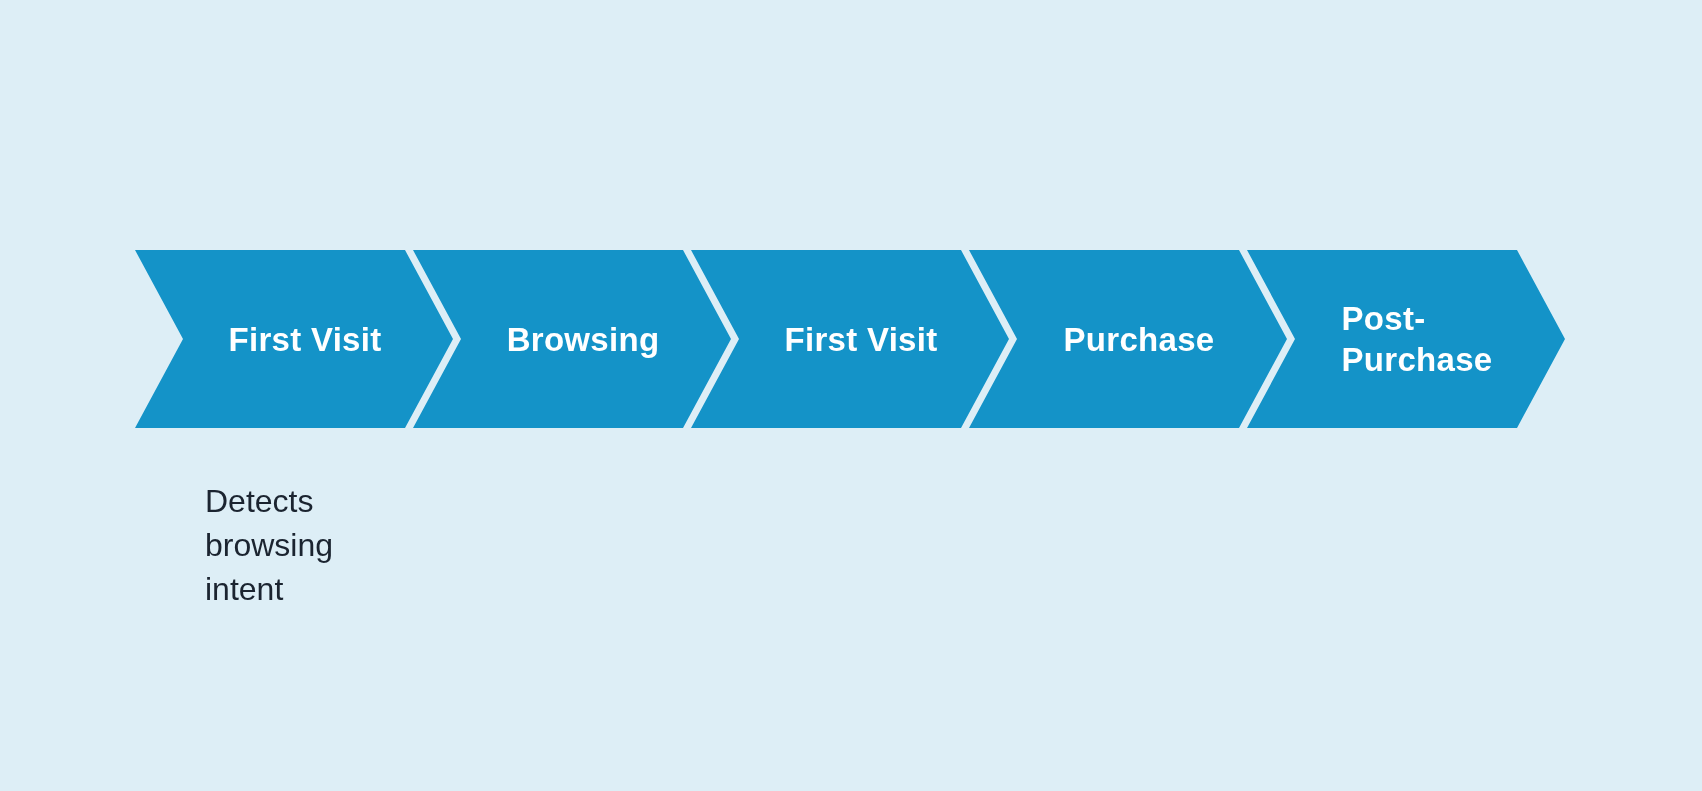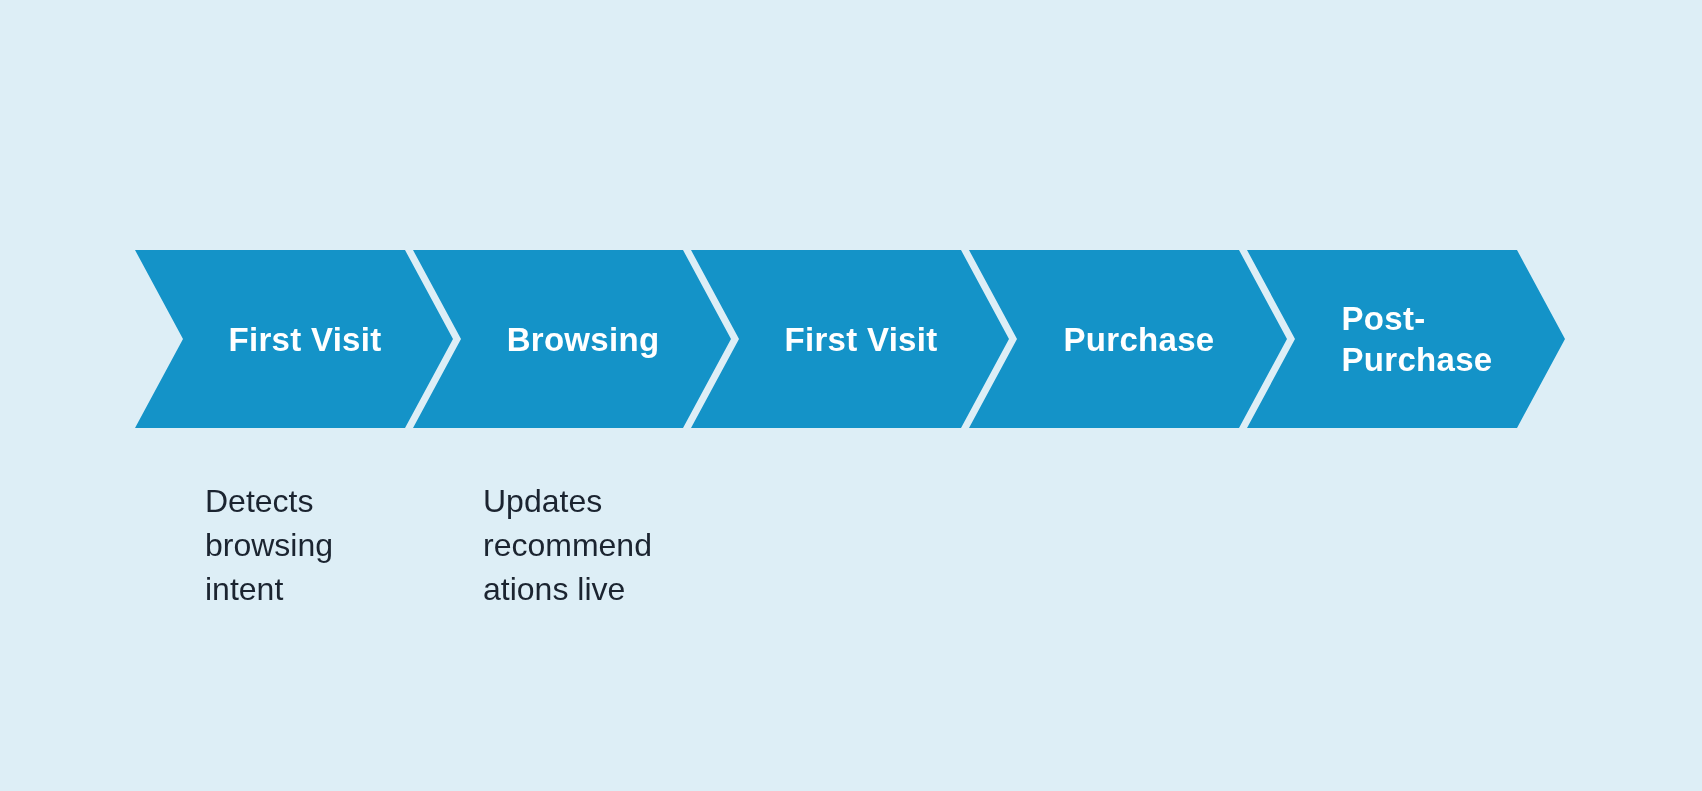--- a/index.html
+++ b/index.html
@@ -98,18 +98,15 @@
     </div>
     <div class="chevron">
       <span class="chevron-label">Post-<br>Purchase</span>
     </div>
   </div>
 
   <div class="desc-row">
     <div class="desc-cell">
       <div class="desc-text">Detects<br>browsing<br>intent</div>
     </div>
-    <div class="desc-cell">
-      <div class="desc-text">Updates<br>recommend<br>ations live</div>
-    </div>
   </div>
 
 </div>
 
 </body></html>

